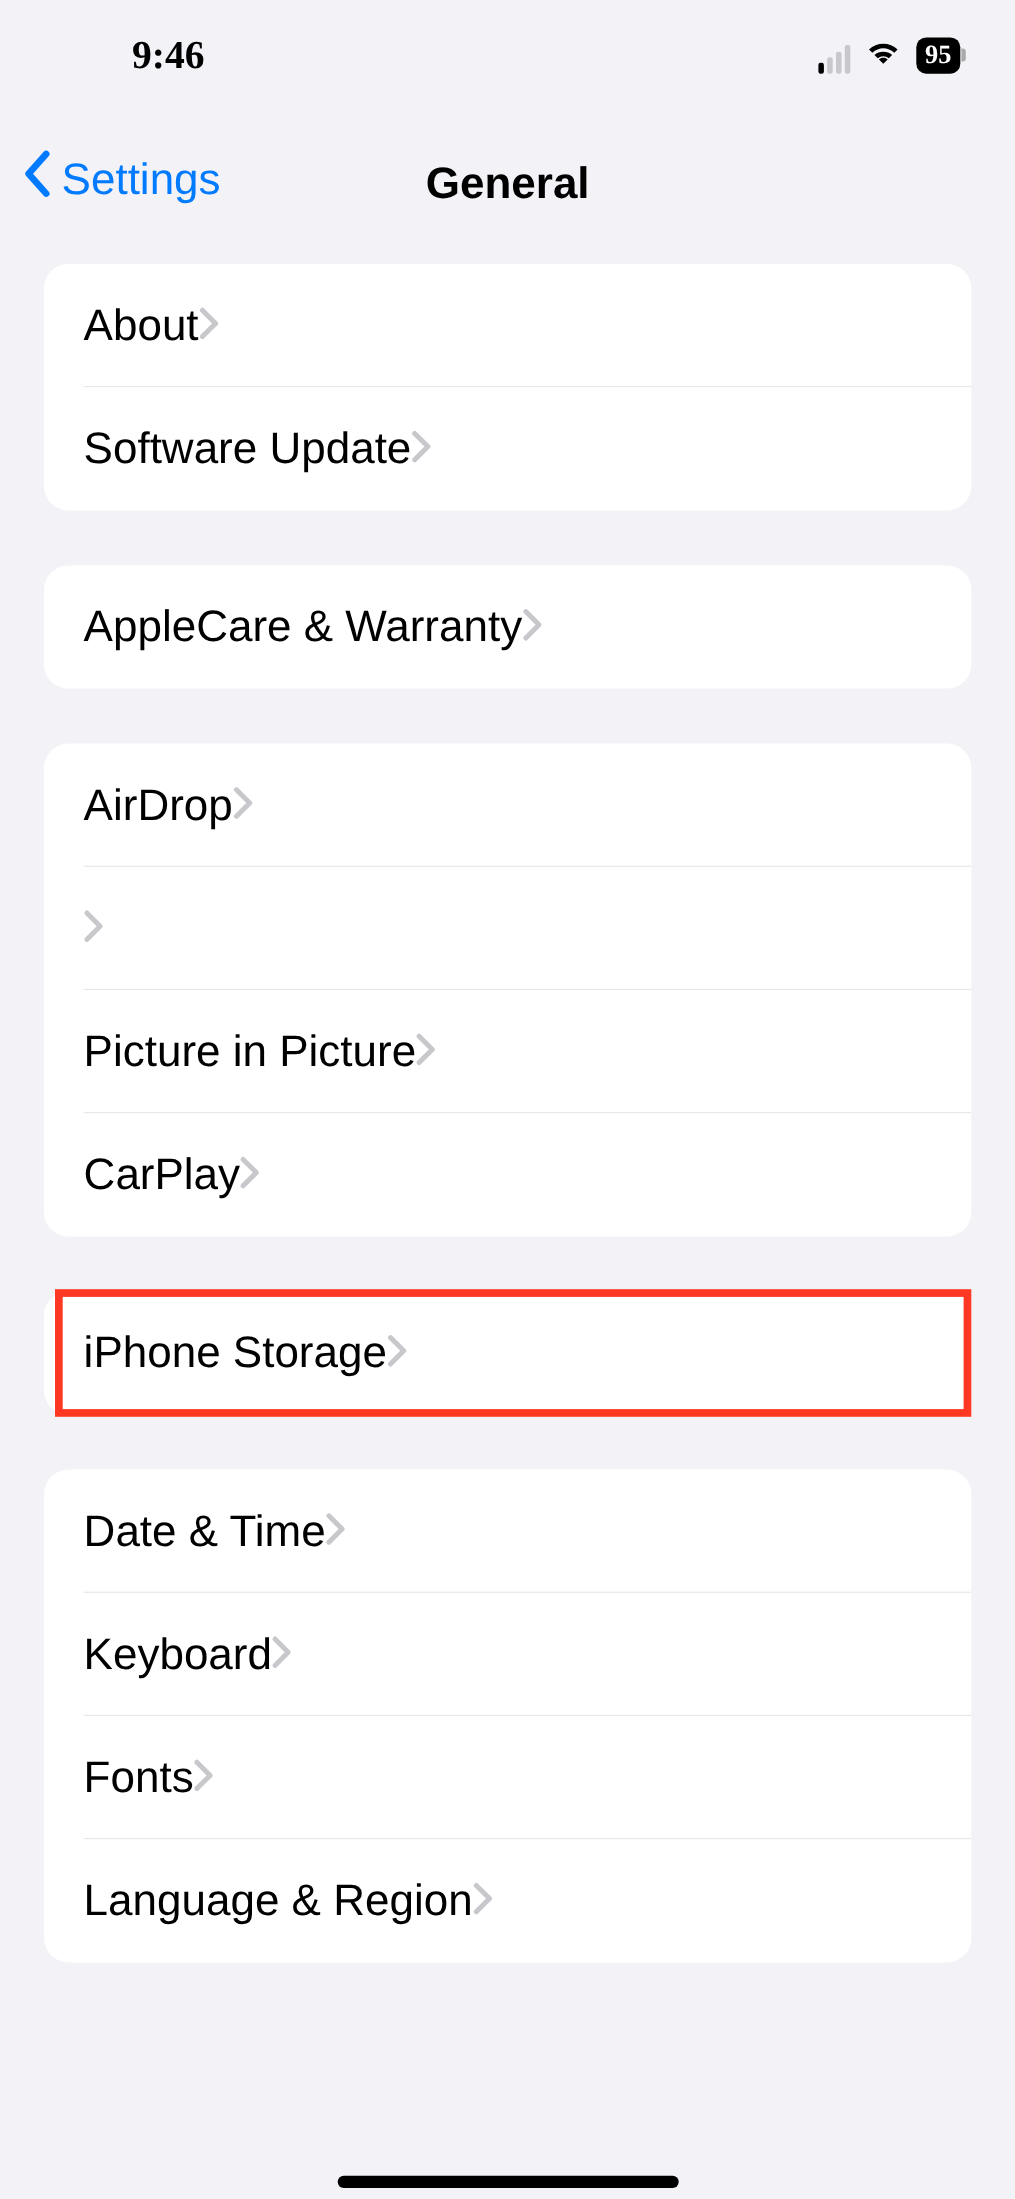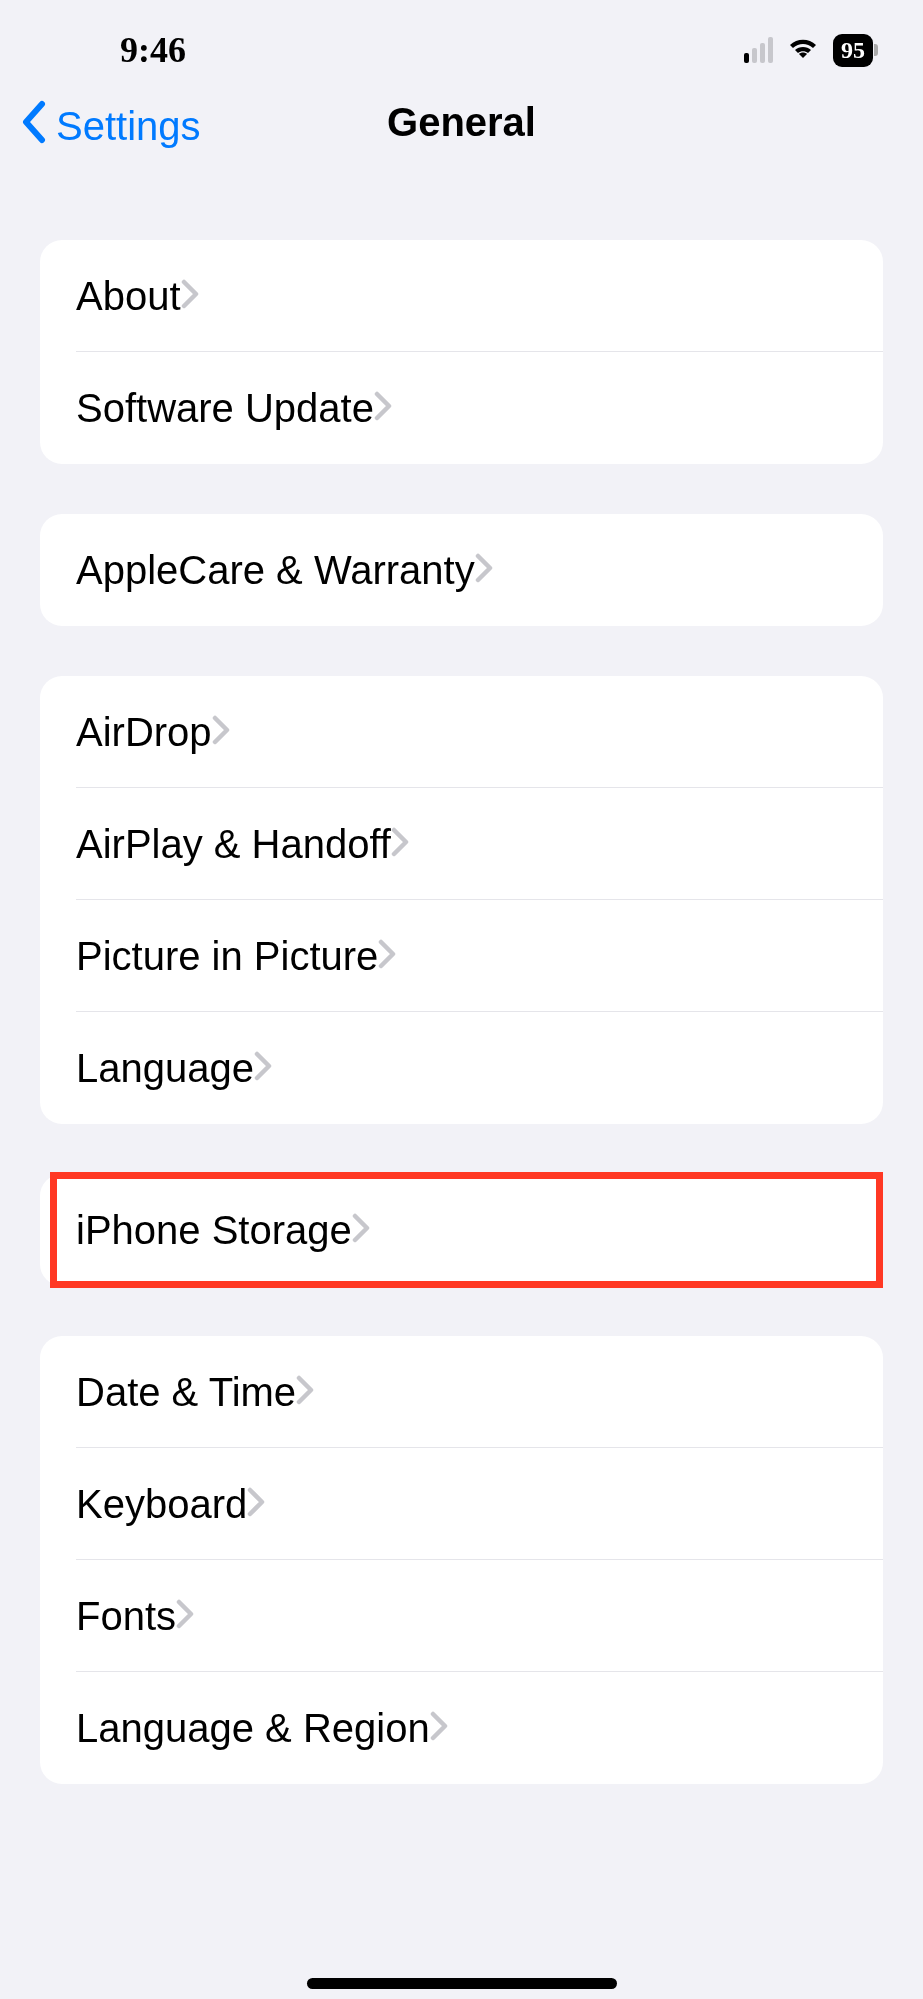--- a/index.html
+++ b/index.html
@@ -25,21 +25,21 @@
       font-family: Liberation Serif, serif;
     }
     .status-time {
       font-size: 36px;
       font-weight: 600;
       color: #000;
       padding-left: 70px;
     }
     .status-right {
       display: flex;
-      align-items: center;
+      align-items: flex-end;
       gap: 12px;
     }
     .cellular-icon {
       display: flex;
       align-items: flex-end;
       gap: 3px;
       height: 26px;
     }
     .cellular-bar {
       width: 5px;
@@ -69,21 +69,21 @@
       top: 50%;
       transform: translateY(-50%);
       width: 4px;
       height: 12px;
       background: #aaa;
       border-radius: 0 3px 3px 0;
     }
     .nav-bar {
       height: 90px;
       display: flex;
-      align-items: flex-start;
+      align-items: flex-end;
       position: relative;
       padding: 0 20px;
     }
     .back-button {
       display: flex;
       align-items: center;
       gap: 8px;
       color: #007aff;
       font-size: 40px;
       font-weight: 400;
@@ -215,33 +215,32 @@
       </div>
     </div>
     <div class="group">
       <div class="row">
         <span class="row-label">AirDrop</span>
         <span class="chevron-right"><svg viewBox="0 0 18 30" fill="none">
             <path d="M3 3 L15 15 L3 27" stroke="#c7c7cc" stroke-width="4.5" stroke-linecap="round" stroke-linejoin="round"></path>
           </svg></span>
       </div>
       <div class="row">
-        <span class="row-label">AirPlay &amp; Handoff</span>
         <span class="chevron-right"><svg viewBox="0 0 18 30" fill="none">
             <path d="M3 3 L15 15 L3 27" stroke="#c7c7cc" stroke-width="4.5" stroke-linecap="round" stroke-linejoin="round"></path>
           </svg></span>
       </div>
       <div class="row">
         <span class="row-label">Picture in Picture</span>
         <span class="chevron-right"><svg viewBox="0 0 18 30" fill="none">
             <path d="M3 3 L15 15 L3 27" stroke="#c7c7cc" stroke-width="4.5" stroke-linecap="round" stroke-linejoin="round"></path>
           </svg></span>
       </div>
       <div class="row">
-        <span class="row-label">Language</span>
+        <span class="row-label">CarPlay</span>
         <span class="chevron-right"><svg viewBox="0 0 18 30" fill="none">
             <path d="M3 3 L15 15 L3 27" stroke="#c7c7cc" stroke-width="4.5" stroke-linecap="round" stroke-linejoin="round"></path>
           </svg></span>
       </div>
     </div>
     <div class="group">
       <div class="row" id="highlighted-row">
         <span class="row-label">iPhone Storage</span>
         <span class="chevron-right"><svg viewBox="0 0 18 30" fill="none">
             <path d="M3 3 L15 15 L3 27" stroke="#c7c7cc" stroke-width="4.5" stroke-linecap="round" stroke-linejoin="round"></path>

